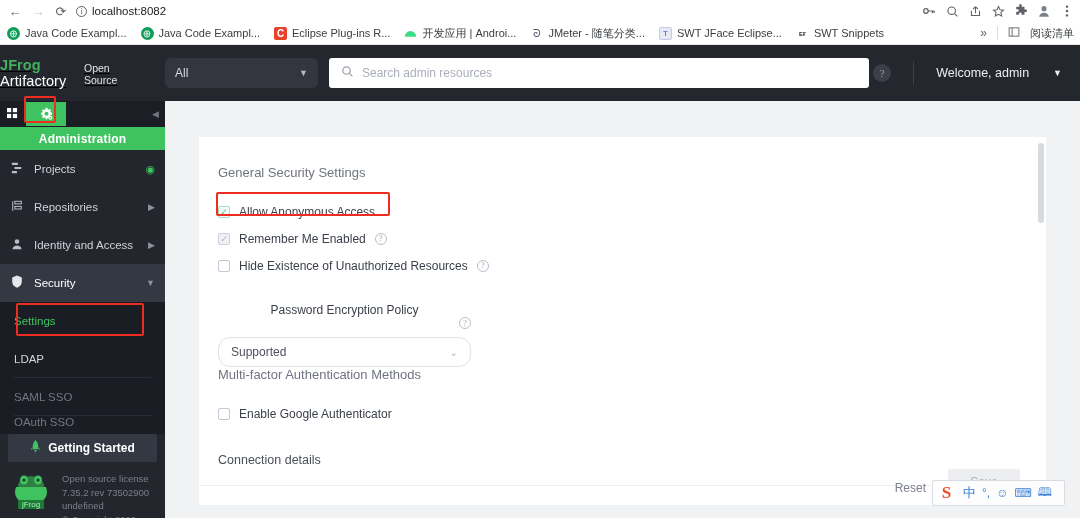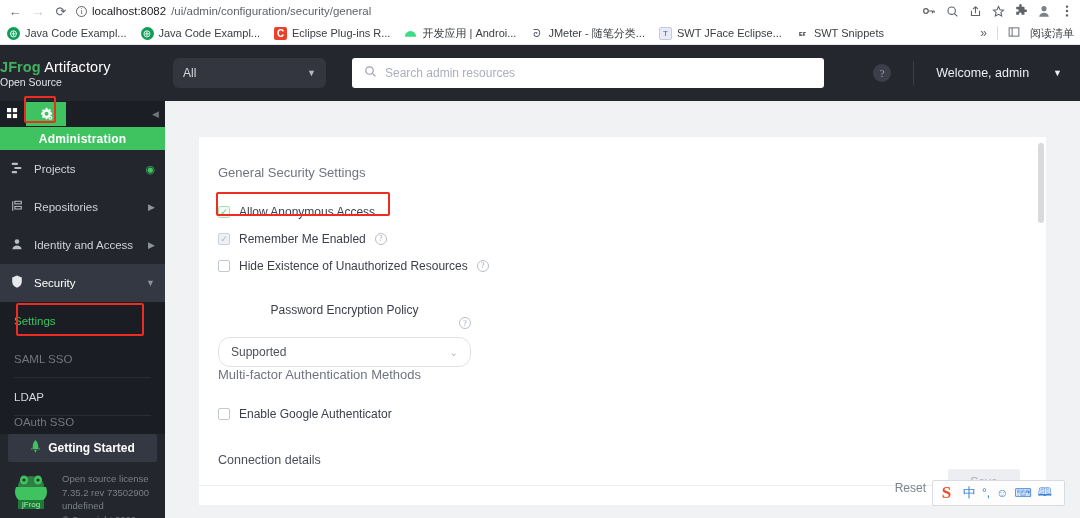--- a/index.html
+++ b/index.html
@@ -57,33 +57,33 @@
   .bm-right { position: absolute; right: 6px; display: flex; align-items: center; gap: 10px;
               font-size: 11px; color: #3c4043; }
   .bm-chev { color: #5f6368; font-size: 12px; }
   .bm-sep { width: 1px; height: 14px; background: #dadce0; }
 
   
   .app-header {
     position: absolute; top: 45px; left: 0; width: 1080px; height: 56px;
     background: #25272f; display: flex; align-items: center;
   }
-  .logo-block { width: 165px; height: 56px; display: flex; flex-direction: column;
-                align-items: flex-start; justify-content: center; }
+  .logo-block { width: 165px; height: 56px; display: flex; flex-direction: row;
+                align-items: center; justify-content: center; text-decoration: underline; }
   .logo-line1 { font-size: 14.5px; color: #fff; letter-spacing: .1px; }
   .logo-line1 .jf { color: #41b15f; font-weight: bold; }
   .logo-line2 { font-size: 10.5px; color: #e2e3e6; margin-top: 1px; margin-right: 34px; }
   .scope-select {
     width: 153px; height: 30px; background: #33363f; border-radius: 6px;
-    margin-left: 8px; display: flex; align-items: center; justify-content: space-between;
+    display: flex; align-items: center; justify-content: space-between;
     padding: 0 10px; font-size: 12px; color: #d6d8dd;
   }
   .scope-caret { font-size: 9px; color: #b6b9c1; }
   .admin-search {
-    width: 472px; height: 30px; background: #fff; border-radius: 3px; margin-left: 26px;
+    width: 540px; height: 30px; background: #fff; border-radius: 3px; margin-left: 11px;
     display: flex; align-items: center; gap: 8px; padding: 7px 12px;
   }
   .search-ico { color: #9aa0ae; font-size: 13px; }
   .search-ph { font-size: 12px; color: #a9aebb; }
   .header-right { margin-left: auto; display: flex; align-items: center; gap: 0; padding-right: 18px; }
   .help-btn {
     width: 18px; height: 18px; border-radius: 50%; background: #3c3f49; color: #9ba0ab;
     display: flex; align-items: center; justify-content: center; font-size: 11px;
     font-family: "Liberation Serif", serif;
   }
@@ -223,21 +223,20 @@
 
   <div class="browser-top">
     <div class="nav-btns">
       <div class="nav-btn">←</div>
       <div class="nav-btn disabled">→</div>
       <div class="nav-btn">⟳</div>
     </div>
     <div class="omnibox">
       <span class="info-circle">i</span>
       <span class="url-host">localhost:8082</span>
-        <span class="url-path">/ui/admin/configuration/security/general</span>
     </div>
     <div class="omni-icons">
       <span class="oi">
         <svg width="14" height="14" viewBox="0 0 16 16" fill="none" stroke="#5f6368" stroke-width="1.4">
             <circle cx="4.5" cy="8" r="2.6"></circle>
             <path d="M7 8h7M12 8v2.6M14 8v2"></path>
           </svg>
       </span>
       <span class="oi">
         <svg width="13" height="13" viewBox="0 0 16 16" fill="none" stroke="#5f6368" stroke-width="1.4">
@@ -416,22 +415,22 @@
         <svg width="12" height="13" viewBox="0 0 14 15" fill="#e6e8ec">
             <path d="M7 .6l5.6 2.2v5c0 3.4-2.4 5.9-5.6 6.9-3.2-1-5.6-3.5-5.6-6.9v-5z"></path>
           </svg>
       </span>
       <span class="ni-label">Security</span>
       <span class="ni-right">▼</span>
     </div>
 
     <div class="subnav">
       <div class="sub-item selected">Settings</div>
+      <div class="sub-item">LDAP</div>
       <div class="sub-item faded">SAML SSO</div>
-      <div class="sub-item">LDAP</div>
       <div class="sub-item faded cut">OAuth SSO</div>
     </div>
 
     <div class="getting-started">
       <span class="rocket">
         <svg width="11" height="13" viewBox="0 0 12 14" fill="#3fc360">
             <path d="M6 0C8 2 9 4.3 9 7v3H3V7c0-2.7 1-5 3-7z"></path>
             <path d="M2.4 8.2L.7 10.4 2.6 10zM9.6 8.2l1.7 2.2-1.9-.4z"></path>
             <path d="M4.6 10.8h2.8l-1.4 3z"></path>
           </svg>

